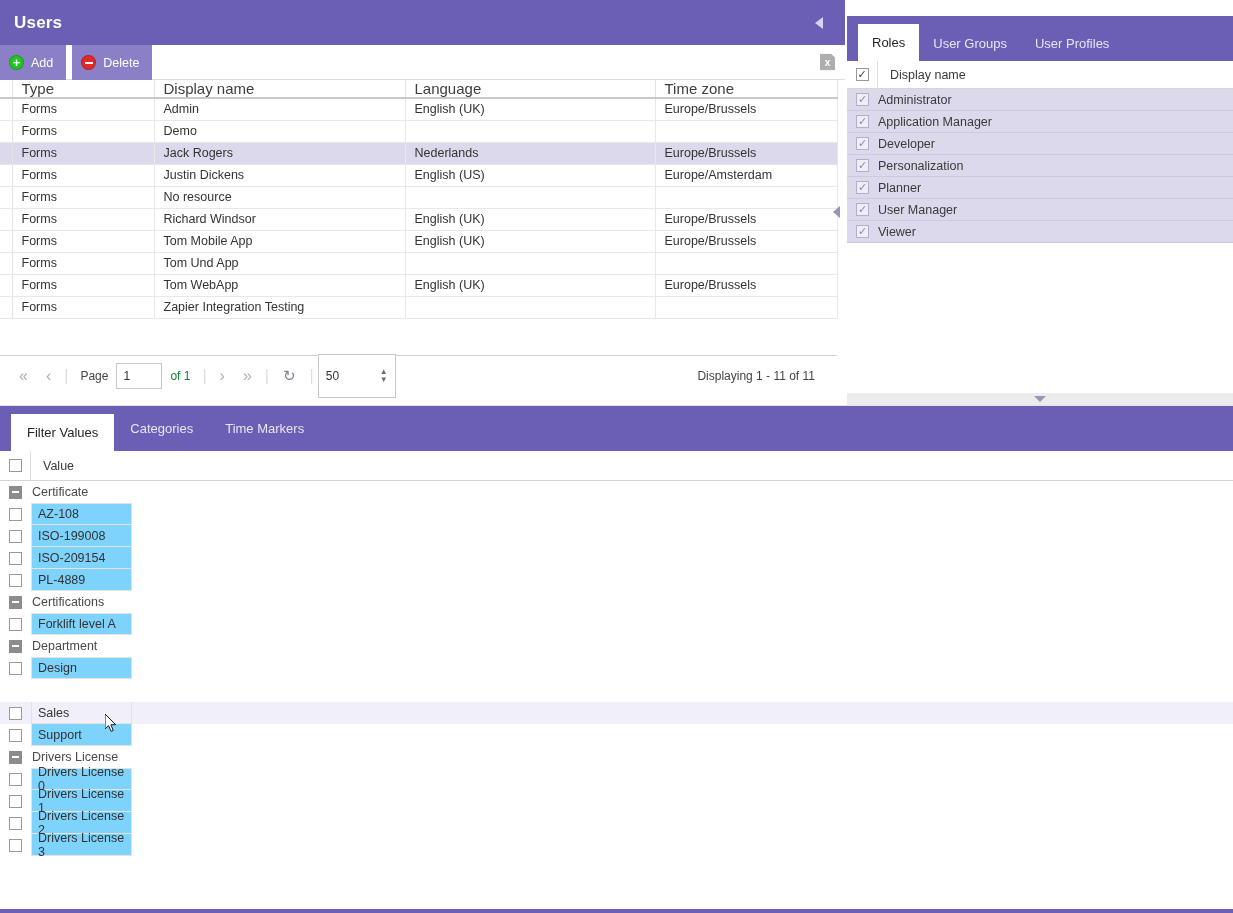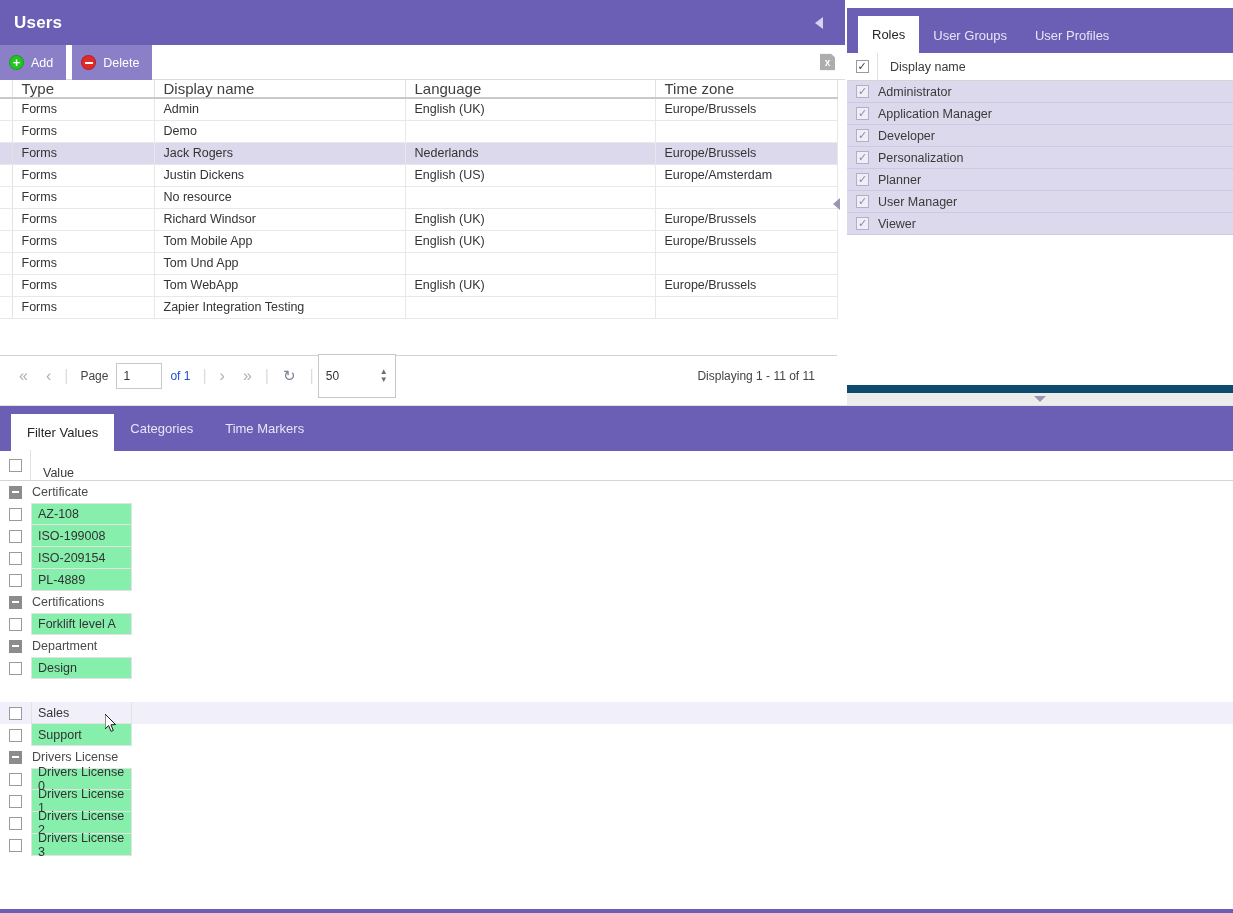--- a/index.html
+++ b/index.html
@@ -94,35 +94,35 @@
     color: #b0b0b0; font-size: 16px; padding: 0 9px; cursor: pointer;
     user-select: none; line-height: 1;
   }
   .pg-sep { color: #dcdcdc; padding: 0 4px; }
   .pg-label { font-size: 12px; color: #444; padding: 0 8px; }
   .pg-input {
     width: 46px; height: 26px; border: 1px solid #c8c8c8; background:#fff;
     font-size: 12px; color: #333; padding: 0 6px;
     font-family: "Liberation Sans", sans-serif;
   }
-  .pg-of { font-size: 12px; color: #1d4ed8; padding: 0 8px; }
+  .pg-of { font-size: 12px; color: #15803d; padding: 0 8px; }
   .pg-refresh { font-size: 15px; color: #7d8694; padding: 0 10px; cursor: pointer; }
   .spinner-box {
     width: 78px; height: 44px; border: 1px solid #c8c8c8; background:#fff;
     display: flex; align-items: center; justify-content: space-between;
     padding: 0 7px;
   }
   .spinner-box .val { font-size: 12px; color: #333; }
   .spin-arrows { display: flex; flex-direction: column; gap: 2px; color:#6d6d6d; }
   .spin-arrows i { font-style: normal; font-size: 8px; line-height: 6px; }
   .pg-count { margin-left: auto; font-size: 12px; color: #444; padding-right: 12px; }
 
   
   .right-panel {
-    position: absolute; left: 847px; top: 8px; width: 386px; height: 395px;
+    position: absolute; left: 847px; top: 16px; width: 386px; height: 395px;
     background: #0c4a6e;
   }
   .rp-tabbar {
     height: 45px; background: #6a5eb5; display: flex; align-items: flex-end;
     padding-left: 11px;
   }
   .rp-tab {
     font-size: 13px; color: #e8e5f5; padding: 0 14px; height: 35px;
     display: flex; align-items: center; cursor: pointer;
   }
@@ -173,21 +173,21 @@
   .bp-tabbar {
     height: 45px; background: #6a5eb5; display: flex; align-items: flex-end;
     padding-left: 11px;
   }
   .bp-tab {
     font-size: 13px; color: #e8e5f5; padding: 0 16px; height: 45px;
     display: flex; align-items: center; cursor: pointer;
   }
   .bp-tab.active { background: #fff; color: #262626; height: 37px; }
   .bp-head {
-    display: flex; align-items: flex-end; height: 30px;
+    display: flex; align-items: center; height: 30px;
     border-bottom: 1px solid #d5d5d5; background: #fff;
   }
   .bp-head .cb-cell {
     width: 31px; display: flex; align-items: center; justify-content: center;
     height: 30px; border-right: 1px solid #e0e0e0;
   }
   .bp-head .lbl { font-size: 12.5px; color: #3a3a3a; padding-left: 12px; }
 
   .grp-row {
     display: flex; align-items: center; height: 22px; padding-left: 9px; gap: 10px;
@@ -201,21 +201,21 @@
 
   .val-row {
     display: flex; align-items: center; height: 22px;
   }
   .val-row .cb-cell {
     width: 31px; display: flex; align-items: center; justify-content: center; height:22px;
   }
   .val-cell {
     width: 101px; height: 22px; display: flex; align-items: center;
     padding-left: 6px; font-size: 12.5px; color: #333;
-    border: 1px solid #e3e3e3; border-top: none; background: #86efac;
+    border: 1px solid #e3e3e3; border-top: none; background: #7dd3fc;
   }
   .val-row.first .val-cell { border-top: 1px solid #e3e3e3; }
   .val-row.hovered { background: #f1effa; margin-top: 23px; }
   .val-row.hovered .val-cell { background: #f1effa; }
 
   .cursor {
     position: absolute; left: 105px; top: 714px; width: 13px; height: 19px;
     pointer-events: none;
   }
   .bp-bottom-edge {

